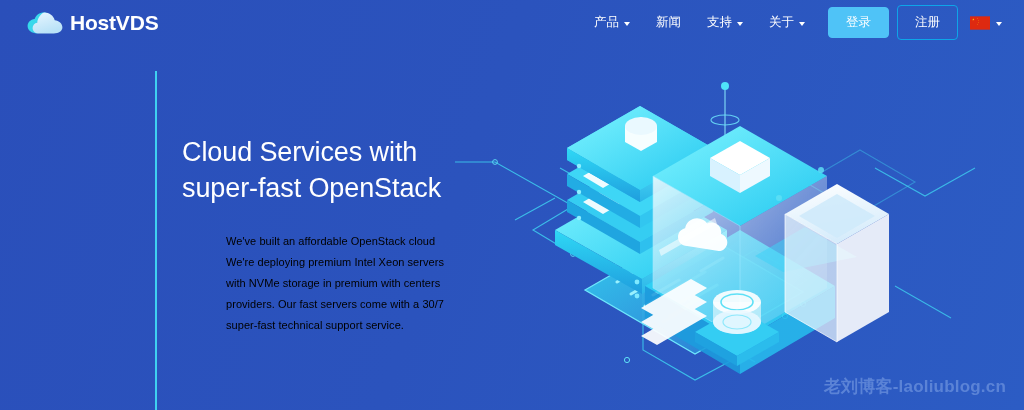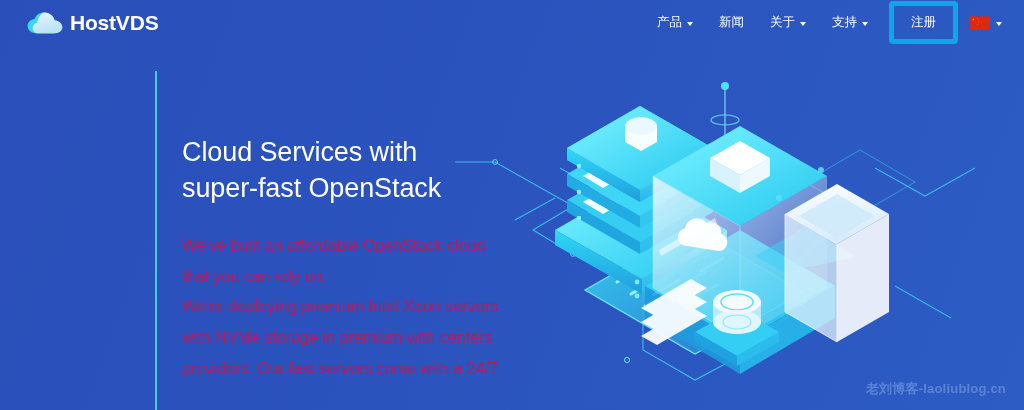--- a/index.html
+++ b/index.html
@@ -63,21 +63,21 @@
     border-radius: 4px;
     padding: 6px 17px;
     margin-left: 10px;
     cursor: pointer;
     white-space: nowrap;
   }
   #btn-register {
     background: transparent;
     color: #ffffff;
     font-size: 12.5px;
-    border: 5px solid #0ea5e9;
+    border: 1px solid #0ea5e9;
     border-radius: 4px;
     padding: 8px 17px;
     margin-left: 8px;
     cursor: pointer;
     white-space: nowrap;
   }
   #lang {
     display: flex; align-items: center; gap: 6px;
     margin-left: 12px; cursor: pointer;
   }
@@ -103,42 +103,43 @@
   #hero-title {
     color: #ffffff;
     font-size: 27px;
     font-weight: 400;
     line-height: 1.33;
     letter-spacing: -0.1px;
     margin-top: 39px;
   }
   #hero-para {
     margin-top: 24px;
-    color: #be185d;
-    font-size: 16px;
+    color: #000000;
+    font-size: 11px;
     line-height: 1.92;
     letter-spacing: 0.05px;
+    margin-left: 44px;
   }
   #hero-para .ln { display: block; white-space: nowrap; }
 
   
   #illustration {
     position: absolute;
     left: 455px; top: 50px;
     width: 560px; height: 360px;
     z-index: 10;
   }
   #illustration svg { display: block; }
 
   
   #watermark {
     position: absolute;
     right: 18px; bottom: 12px;
     color: #5e86d8;
-    font-size: 13px;
+    font-size: 17px;
     font-weight: 700;
     letter-spacing: 0.2px;
     z-index: 60;
     opacity: 0.95;
   }
 </style>
 </head>
 <body>
 
 <div id="header">
@@ -167,29 +168,30 @@
       <span>产品</span>
       <i class="caret"></i>
     </div>
 
 
     <div class="nav-item">
       <span>新闻</span>
     </div>
 
     <div class="nav-item">
+      <span>支持</span>
+      <i class="caret"></i>
+    </div>
+
+    <div class="nav-item">
       <span>关于</span>
       <i class="caret"></i>
     </div>
 
-    <div class="nav-item">
-      <span>支持</span>
-      <i class="caret"></i>
-    </div>
-
+    <button id="btn-login">登录</button>
     <button id="btn-register">注册</button>
 
     <div id="lang">
       <svg id="flag" viewBox="0 0 30 20">
         <rect x="0" y="0" width="30" height="20" fill="#de2910"></rect>
         <g fill="#ffde00">
           <polygon points="5,3 6.05,6.1 3.45,4.2 6.55,4.2 3.95,6.1"></polygon>
           <polygon points="11,2.2 11.42,3.44 10.38,2.68 11.62,2.68 10.58,3.44"></polygon>
           <polygon points="12.8,5 13.22,6.24 12.18,5.48 13.42,5.48 12.38,6.24"></polygon>
           <polygon points="12.8,8.4 13.22,9.64 12.18,8.88 13.42,8.88 12.38,9.64"></polygon>
@@ -204,24 +206,24 @@
 
 <div id="accent-line"></div>
 
 <div id="hero-text">
   <h1 id="hero-title">
     <span>Cloud Services with</span><br>
     <span>super-fast OpenStack</span>
   </h1>
   <p id="hero-para">
     <span class="ln">We've built an affordable OpenStack cloud</span>
-    <span class="ln">that you can rely on.</span>
     <span class="ln">We're deploying premium Intel Xeon servers</span>
     <span class="ln">with NVMe storage in premium with centers</span>
-    <span class="ln">providers. Our fast servers come with a 24/7</span>
+    <span class="ln">providers. Our fast servers come with a 30/7</span>
+    <span class="ln">super-fast technical support service.</span>
   </p>
 </div>
 
 <div id="illustration">
   <svg width="560" height="360" viewBox="0 0 560 360">
     <defs>
       <linearGradient id="gCyanTop" x1="0" y1="0" x2="1" y2="1">
         <stop offset="0%" stop-color="#7ef4ff"></stop>
         <stop offset="100%" stop-color="#23c7f0"></stop>
       </linearGradient>

